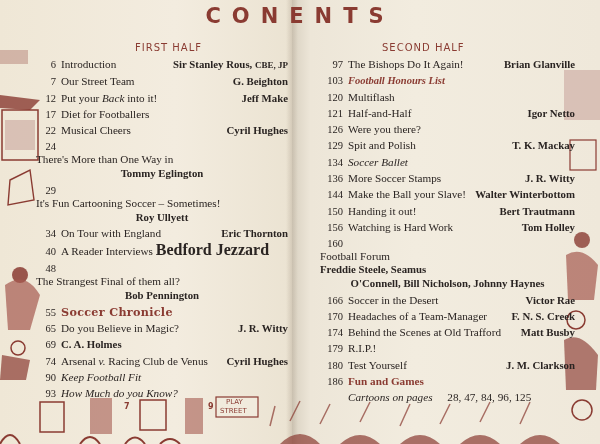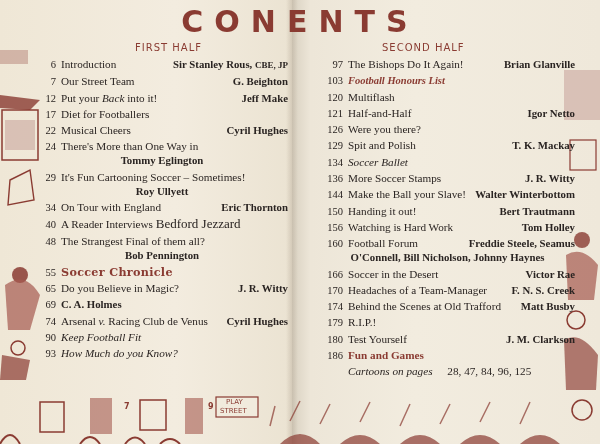--- a/index.html
+++ b/index.html
@@ -11,40 +11,40 @@
   }
   .page { position:absolute; top:0; height:444px; }
   .page-left { left:0; width:292px; background:linear-gradient(90deg,#efe7d6 0%,#f3ecdf 60%,#ebe3d2 100%); }
   .page-right { left:292px; width:308px; background:linear-gradient(90deg,#d9d1c1 0%,#ede6d8 6%,#f2ecdf 40%,#efe8da 100%); }
   .gutter { position:absolute; left:286px; top:0; width:12px; height:444px;
     background:linear-gradient(90deg, rgba(0,0,0,0) 0%, rgba(120,100,80,.18) 45%, rgba(0,0,0,0) 100%); }
 
   .title {
     position:absolute; top:4px; left:0; width:600px; text-align:center;
     font-family:"DejaVu Sans", sans-serif; font-weight:bold;
-    font-size:30px; letter-spacing:11px; color:#8a3b32;
+    font-size:21px; letter-spacing:11px; color:#8a3b32;
   }
   .half-heading {
     position:absolute; top:42px;
     font-family:"DejaVu Sans", sans-serif; font-weight:normal;
     font-size:10px; letter-spacing:1px; color:#8a3b32;
   }
   .hh-left { left:135px; }
   .hh-right { left:382px; }
 
   .toc { position:absolute; font-size:11.2px; line-height:13px; }
   .toc-left { left:36px; top:58px; width:252px; }
   .toc-right { left:320px; top:58px; width:255px; }
   .row { position:relative; display:flex; align-items:baseline; min-height:13px; margin-bottom:3.3px; white-space:nowrap; }
   .num { width:20px; text-align:right; margin-right:5px; flex:none; font-size:10.5px; }
   .num-r { width:23px; }
   .ttl { flex:1; }
   .auth { font-weight:bold; text-align:right; font-size:10.8px; }
   .auth-line { display:block; text-align:center; font-weight:bold; font-size:10.8px; margin-top:1px; }
-  .row.two { flex-wrap:wrap; }
+  .row.two { flex-wrap:wrap;flex-direction:column; }
   .row.two .auth-line { width:100%; }
   .small-caps { font-variant:small-caps; font-weight:bold; font-size:9px; }
   .ital { font-style:italic; }
   .red-ital { font-style:italic; font-weight:bold; color:#8a3b32; font-size:10.5px; }
   .blackletter { color:#8a3b32; font-family:"DejaVu Serif", serif; font-weight:bold; letter-spacing:.3px; }
   .red-bold { color:#8a3b32; font-weight:bold; }
   .cartoons { padding-left:28px; font-style:italic;gap:6px; }
   .cartoons .nums { font-style:normal; }
 
   
@@ -140,21 +140,21 @@
     <span class="ttl">It's Fun Cartooning Soccer – Sometimes!</span>
     <span class="auth-line">Roy Ullyett</span>
   </div>
   <div class="row">
     <span class="num">34</span>
     <span class="ttl">On Tour with England</span>
     <span class="auth">Eric Thornton</span>
   </div>
   <div class="row">
     <span class="num">40</span>
-    <span>A Reader Interviews</span>&nbsp;<span style="font-weight:normal;font-size:13px;">Bedford Jezzard</span>
+    <span>A Reader Interviews</span>&nbsp;<span style="font-weight:bold;font-size:16px;">Bedford Jezzard</span>
   </div>
   <div class="row two">
     <span class="num">48</span>
     <span class="ttl">The Strangest Final of them all?</span>
     <span class="auth-line">Bob Pennington</span>
   </div>
   <div class="row" style="margin-top:4px;">
     <span class="num">55</span>
     <span class="ttl blackletter">Soccer Chronicle</span>
   </div>

